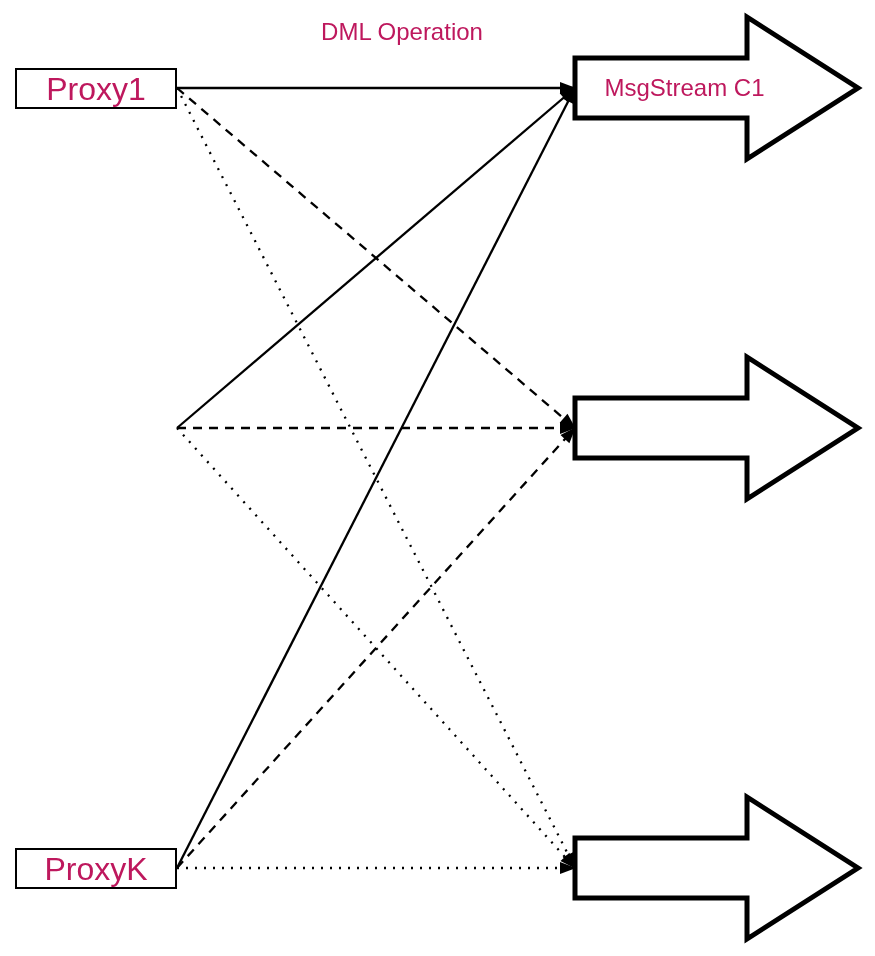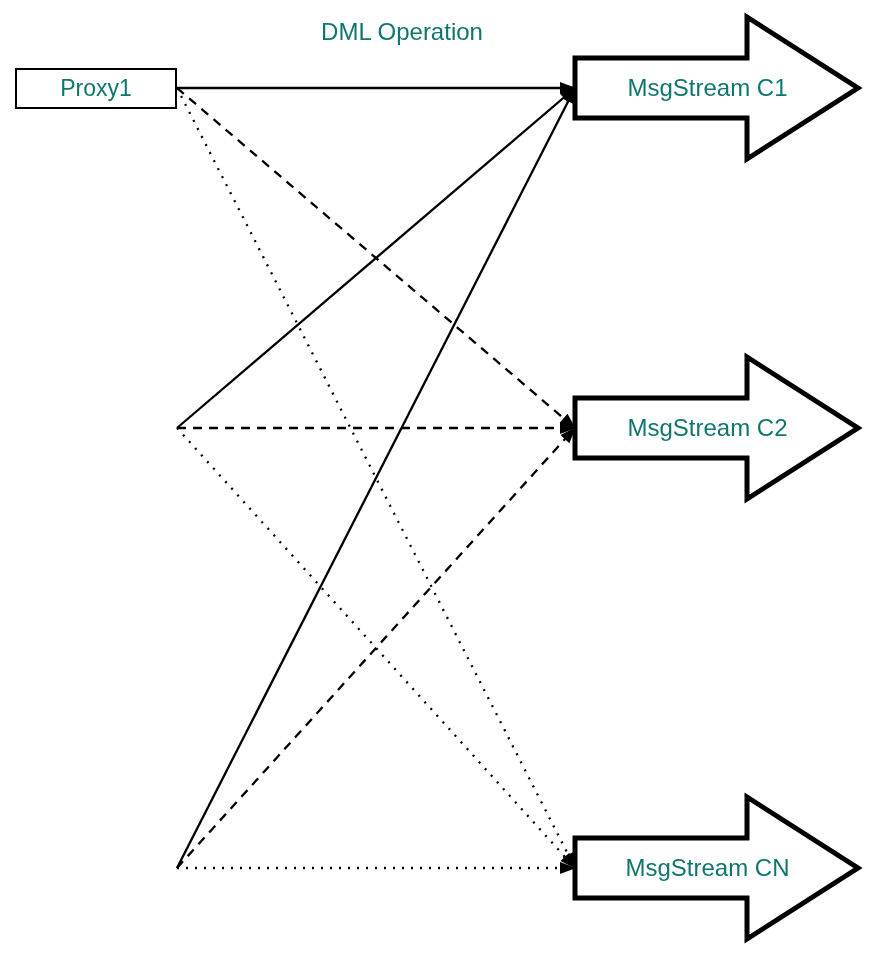--- a/index.html
+++ b/index.html
@@ -6,21 +6,21 @@
   body {
     font-family: "Liberation Sans", sans-serif;
     background: #ffffff;
   }
   .canvas {
     position: relative;
     width: 875px;
     height: 956px;
     background: #ffffff;
     overflow: hidden;
-    color: #0f766e;
+    color: #be185d;
   }
   .layer {
     position: absolute;
     left: 0; top: 0;
   }
   .connector {
     stroke: #000000;
     stroke-width: 2.3;
     fill: none;
   }
@@ -37,27 +37,27 @@
     position: absolute;
     left: 15px;
     width: 162px;
     height: 41px;
     box-sizing: border-box;
     border: 2.5px solid #000000;
     background: #ffffff;
     display: flex;
     align-items: center;
     justify-content: center;
-    font-size: 23px;
+    font-size: 32px;
     line-height: 1;
     white-space: nowrap;
   }
   .stream-label {
     position: absolute;
-    left: 566px;
+    left: 543px;
     width: 283px;
     height: 60px;
     display: flex;
     align-items: center;
     justify-content: center;
     font-size: 24px;
     line-height: 1;
     white-space: nowrap;
   }
   .diagram-title {
@@ -100,24 +100,21 @@
     <line class="connector dotted" x1="177" y1="868" x2="575" y2="868" marker-end="url(#arrowhead)"></line>
   </svg>
 
   <div class="diagram-title">
     <span>DML Operation</span>
   </div>
 
   <div class="proxy-box" style="top:68px">
     <span>Proxy1</span>
   </div>
+  <div class="proxy-box" style="top:848px">
+    <span>ProxyK</span>
+  </div>
 
   <div class="stream-label" style="top:58px">
     <span>MsgStream C1</span>
-  </div>
-  <div class="stream-label" style="top:398px">
-    <span>MsgStream C2</span>
-  </div>
-  <div class="stream-label" style="top:838px">
-    <span>MsgStream CN</span>
   </div>
 
 </div>
 
 </body></html>

